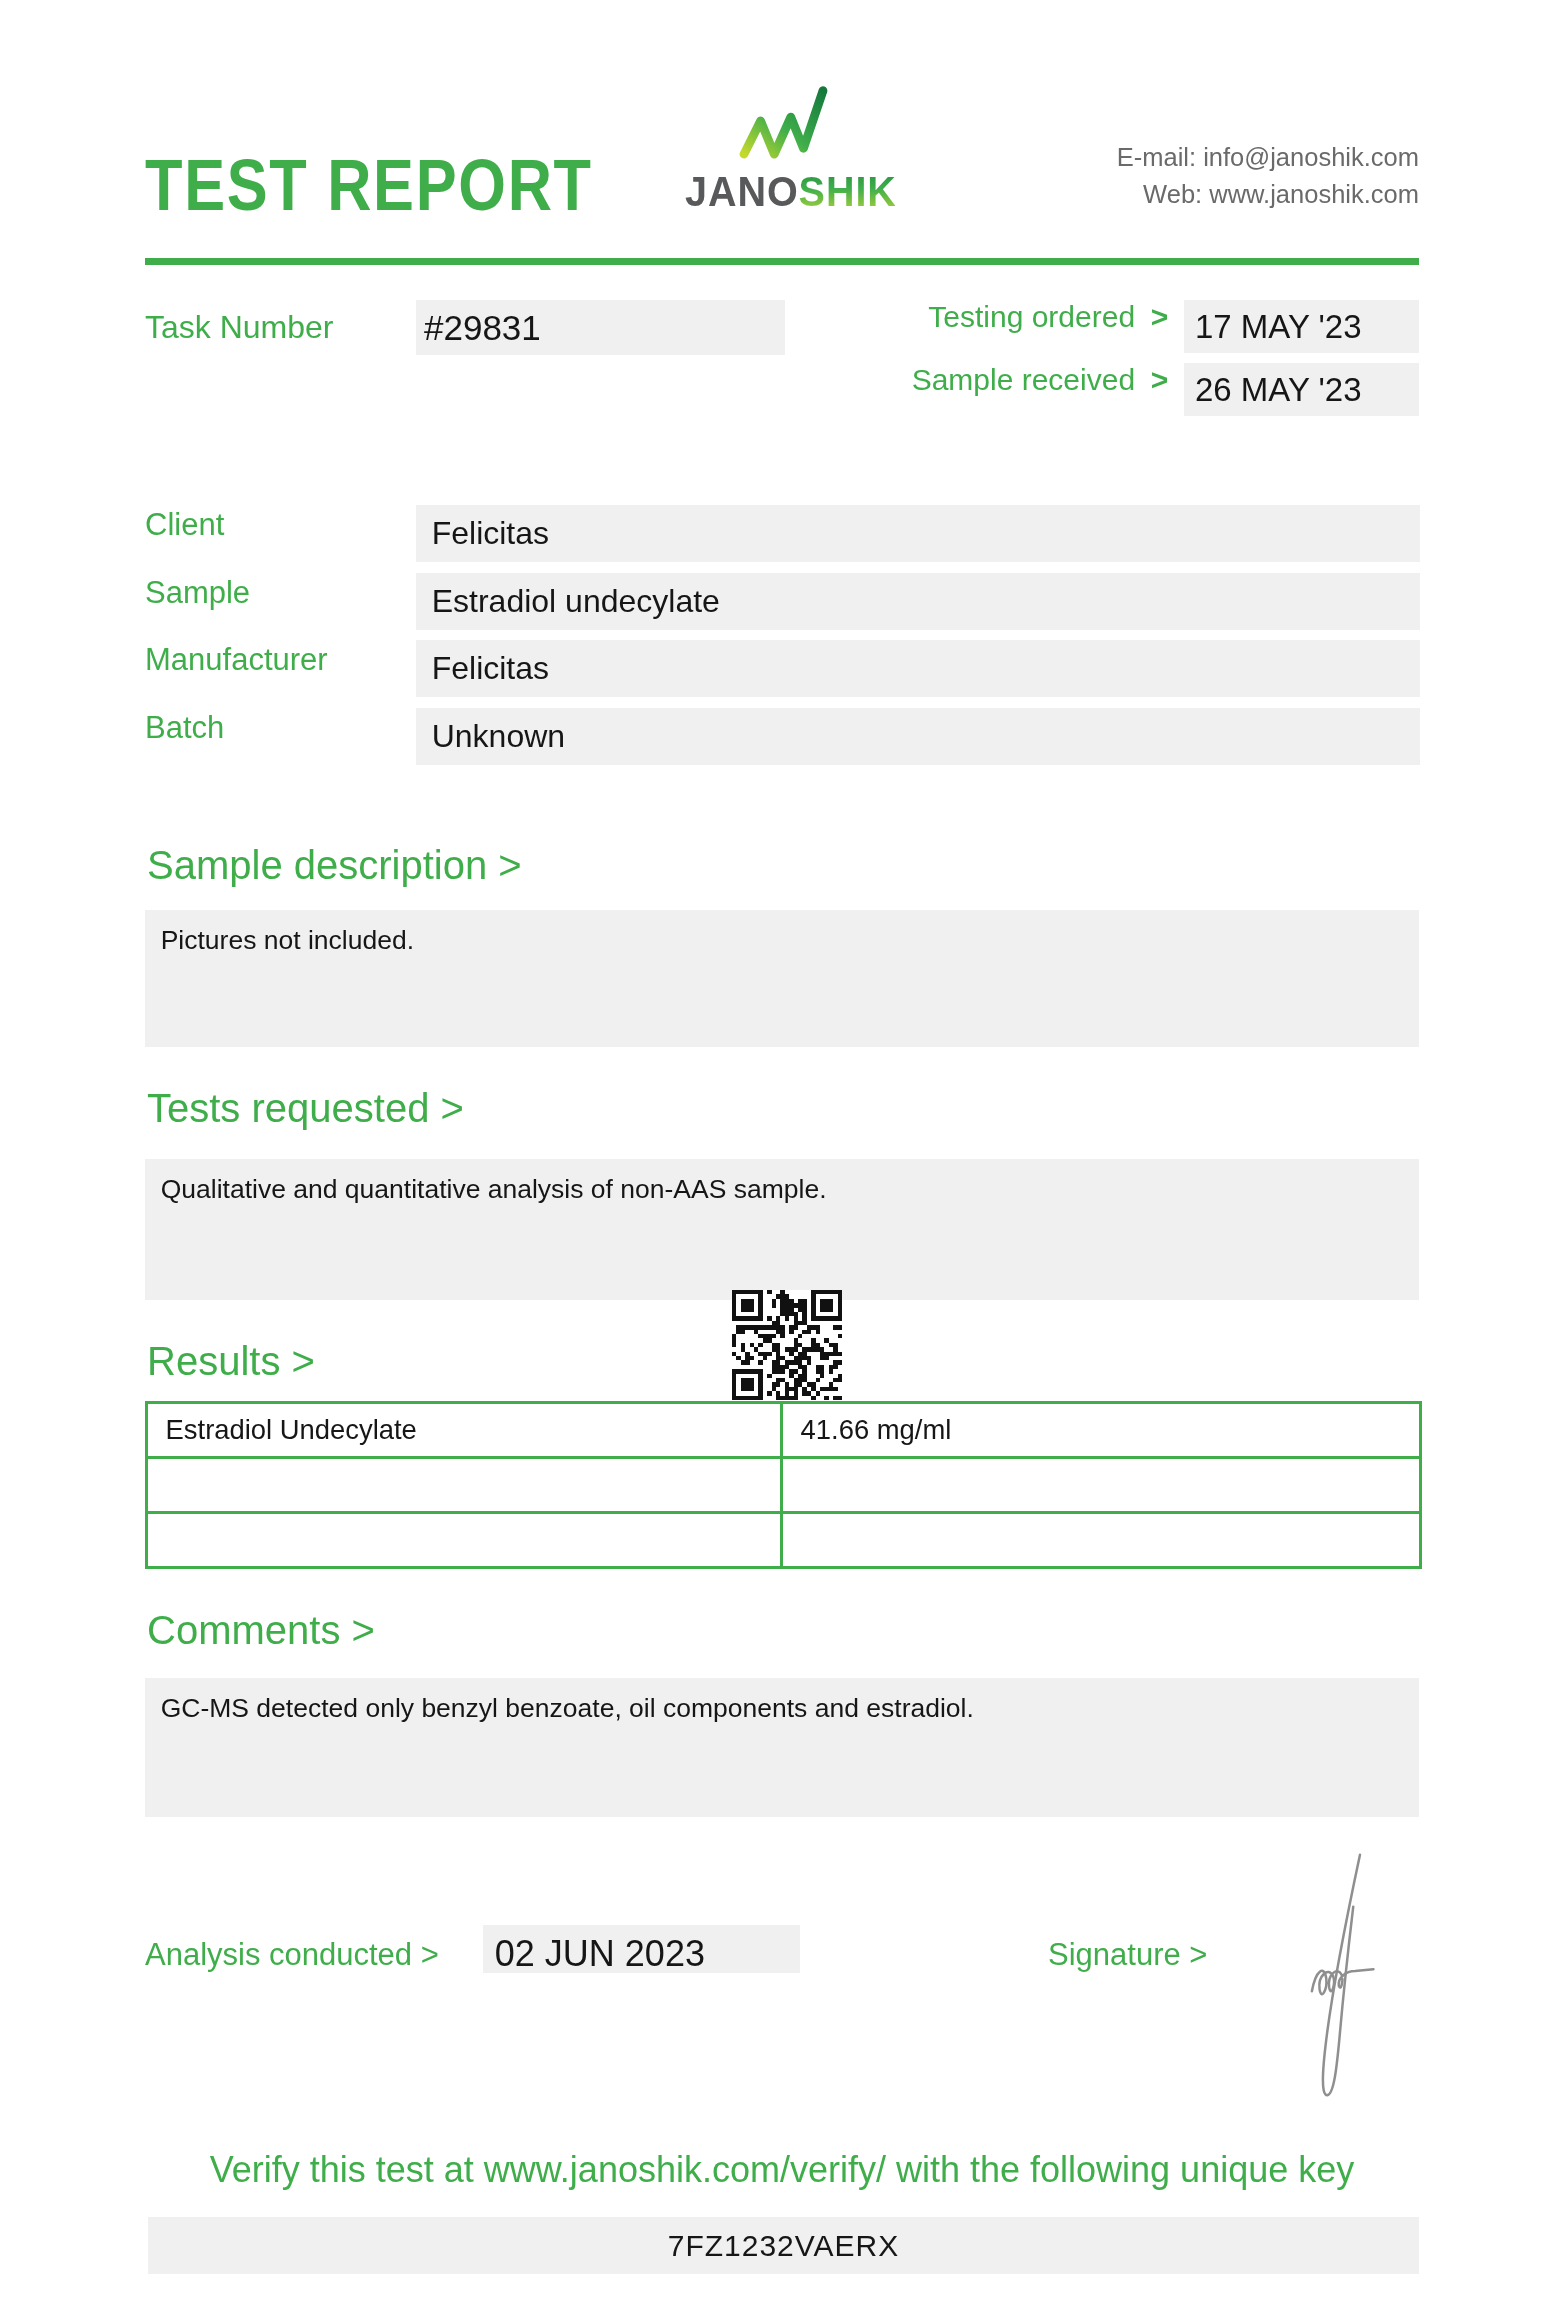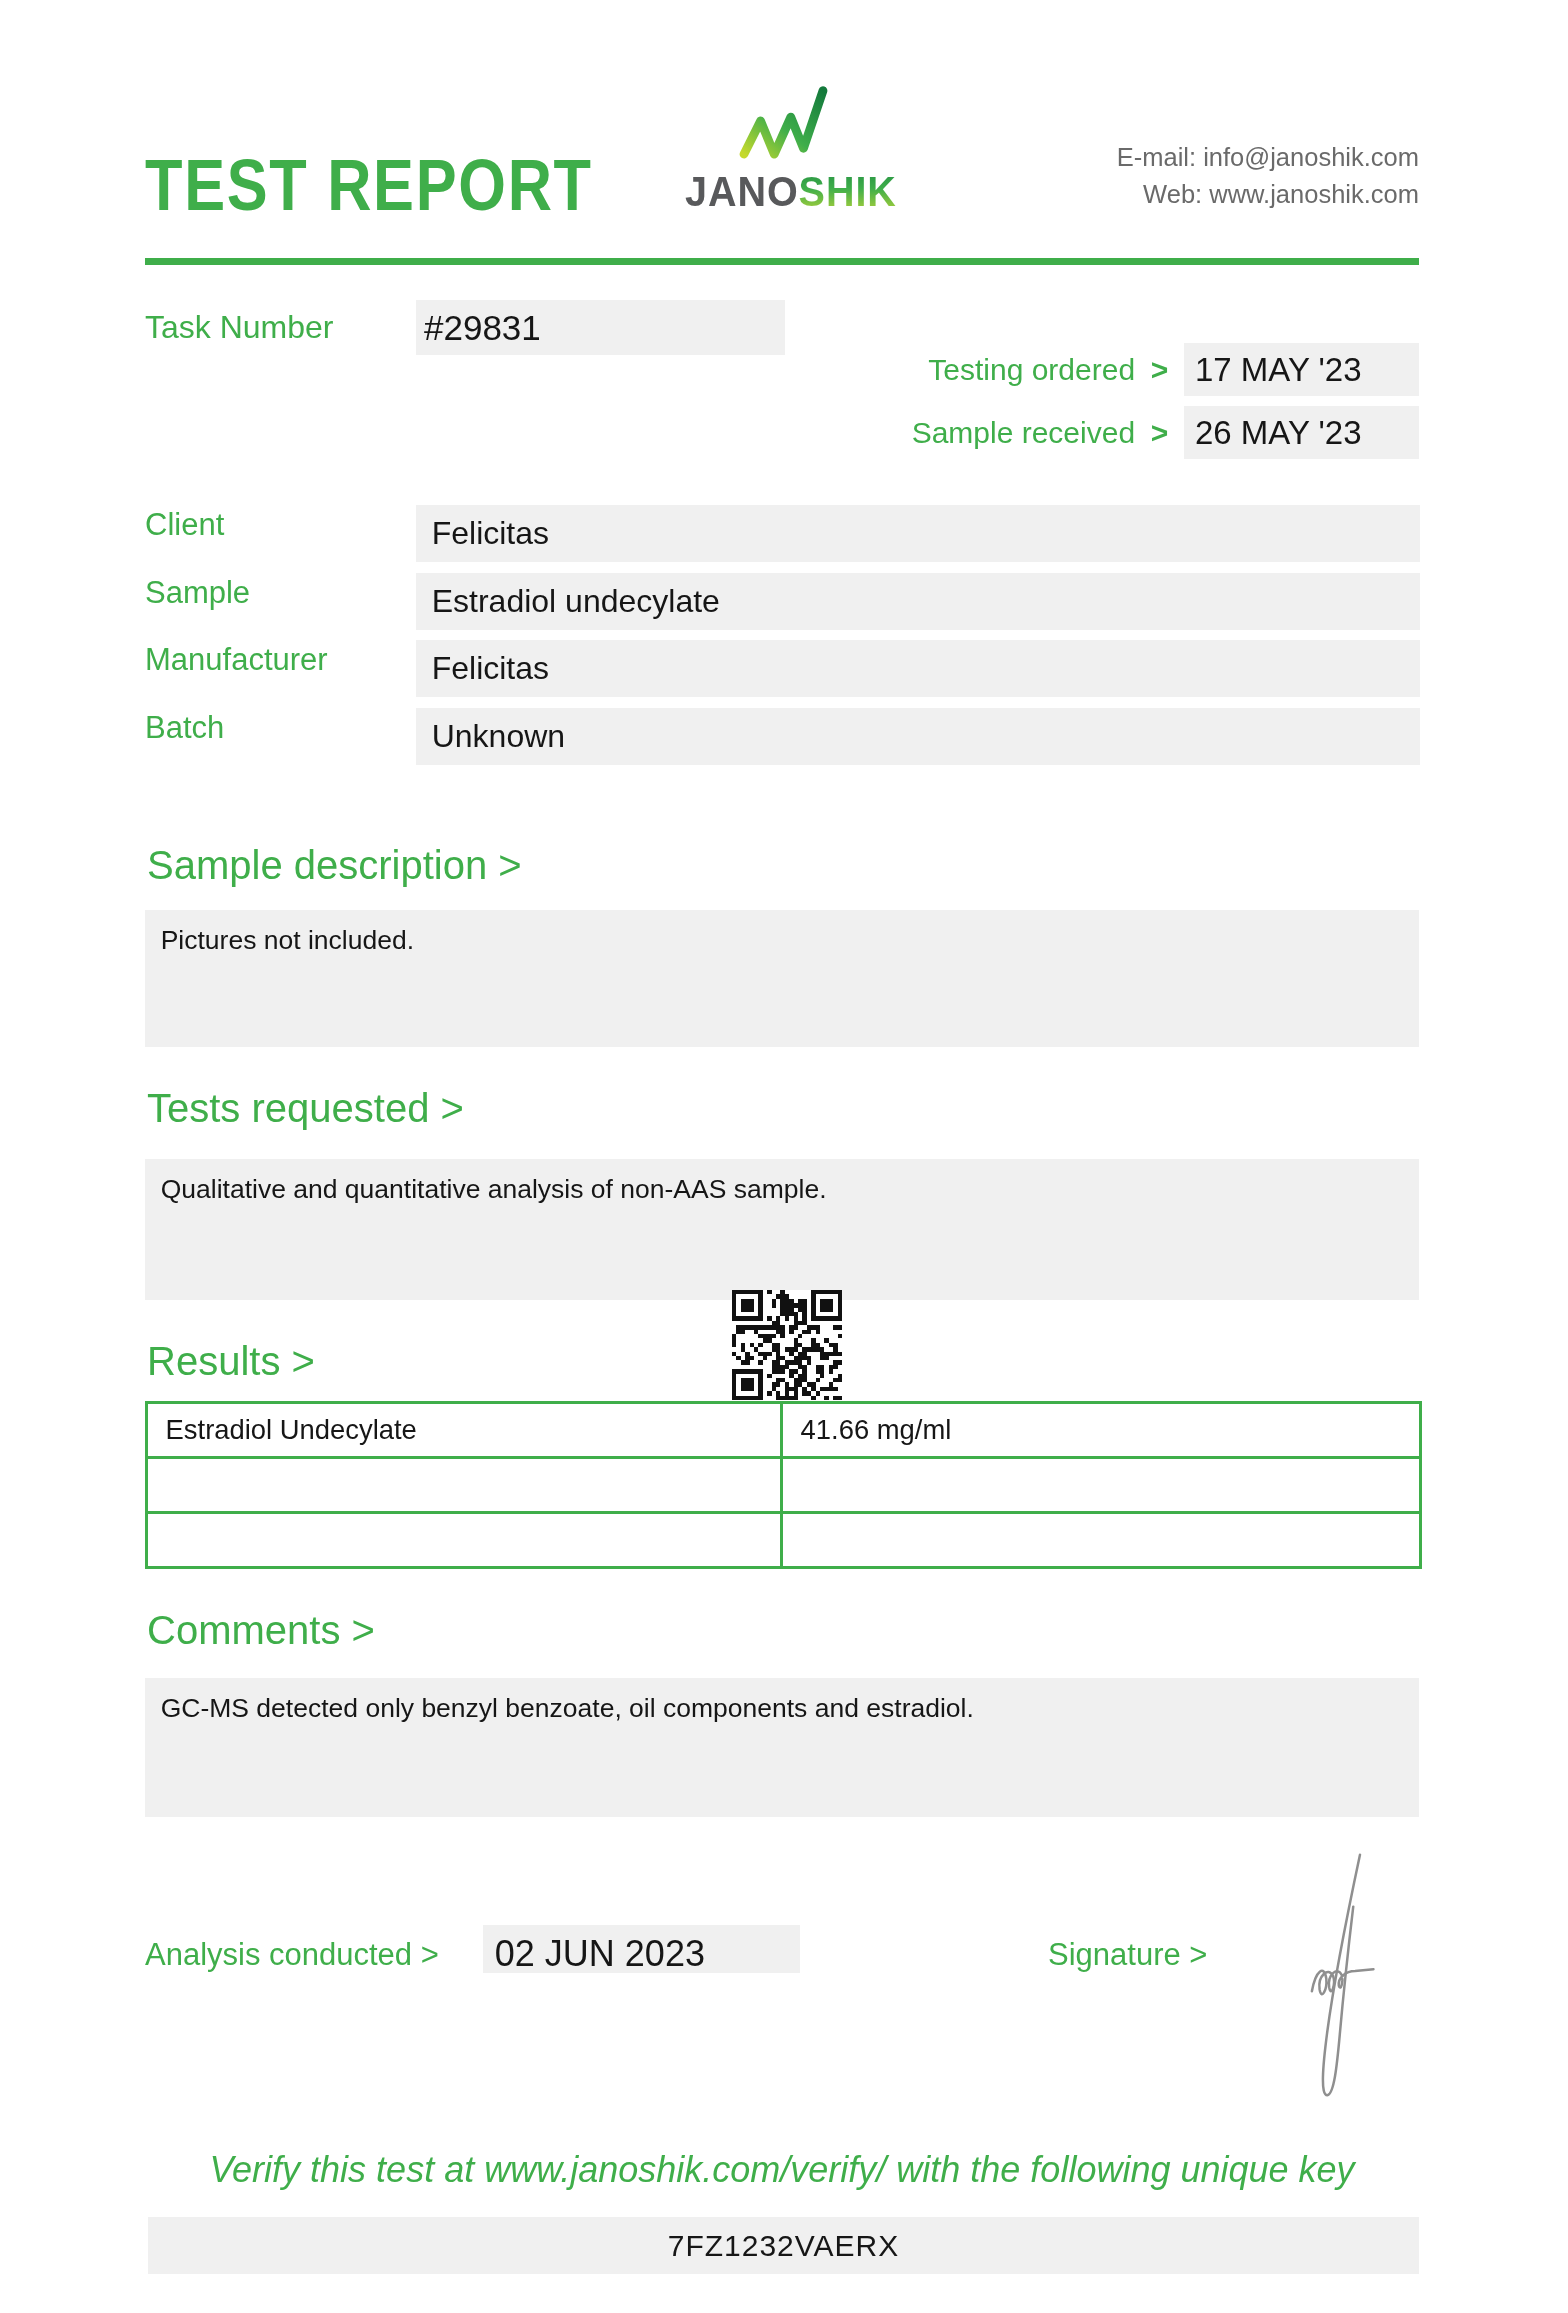--- a/index.html
+++ b/index.html
@@ -23,39 +23,39 @@
   .logo-text .jano{color:#58595b;}
   .logo-text .shik{background:linear-gradient(180deg,#238e43 0%,#3fae4a 45%,#8cc63f 80%,#c5d92d 100%);
                    -webkit-background-clip:text;background-clip:text;color:transparent;}
   .contact{right:149px;top:139px;text-align:right;font-size:25.5px;line-height:37px;color:var(--graytext);white-space:nowrap;}
   .rule{left:145px;top:258px;width:1274px;height:6.9px;background:var(--green);}
   
   .glabel{color:var(--green);white-space:nowrap;}
   .field{background:var(--graybox);}
   .task-label{left:145px;top:300px;height:55px;line-height:55px;font-size:32px;}
   .task-box{left:416px;top:300px;width:369px;height:55px;line-height:55px;font-size:35px;padding-left:8px;box-sizing:border-box;}
-  .date-row{right:149px;display:flex;align-items:center;gap:15.7px;height:53px;margin-top:43px;}
+  .date-row{right:149px;display:flex;gap:15.7px;height:53px;}
   .date-row .glabel{font-size:30px;}
   .date-row .arrow{font-size:30px;color:var(--green);font-weight:bold;}
   .date-box{width:235px;height:53px;line-height:53px;font-size:33px;padding-left:11px;box-sizing:border-box;background:var(--graybox);white-space:nowrap;}
   .info-label{left:145px;font-size:31px;height:57px;line-height:57px;}
   .info-box{left:416px;width:1004px;height:57px;line-height:57px;font-size:32px;padding-left:15.7px;box-sizing:border-box;margin-top:9px;}
   
   .sect{left:147px;font-size:40px;color:var(--green);white-space:nowrap;}
   .bigbox{left:145px;width:1274px;background:var(--graybox);font-size:26.5px;box-sizing:border-box;padding:14.7px 0 0 15.7px;}
   
   .rtable{left:145px;top:1401px;border-collapse:collapse;table-layout:fixed;width:1274px;}
   .rtable td{border:3.9px solid var(--green);height:52px;font-size:27.4px;padding:0 0 0 17.6px;vertical-align:middle;background:#fff;}
   .qr{left:732px;top:1290px;width:110px;height:110px;background:#fff;}
   
   .analysis-label{left:145px;top:1937px;font-size:31px;}
   .analysis-box{left:483px;top:1925px;width:317px;height:48px;line-height:57px;font-size:36px;padding-left:11.8px;box-sizing:border-box;white-space:nowrap;}
   .sig-label{left:1048px;top:1937px;font-size:31px;}
   .sig-svg{left:1253px;top:1847px;width:137px;height:279px;}
-  .verify{left:145px;top:2149px;width:1274px;text-align:center;font-size:36px;color:var(--green);white-space:nowrap;font-style:italic;}
+  .verify{left:145px;top:2149px;width:1274px;text-align:center;font-size:36px;color:var(--green);white-space:nowrap;}
   .keybox{left:148px;top:2217px;width:1271px;height:57px;line-height:57px;text-align:center;font-size:30px;letter-spacing:1px;background:var(--graybox);}
 </style>
 </head>
 <body>
 
 <div id="page">
 
   <div class="abs title">TEST REPORT</div>
 
   <svg class="abs logo-icon" viewBox="0 0 92 80">

